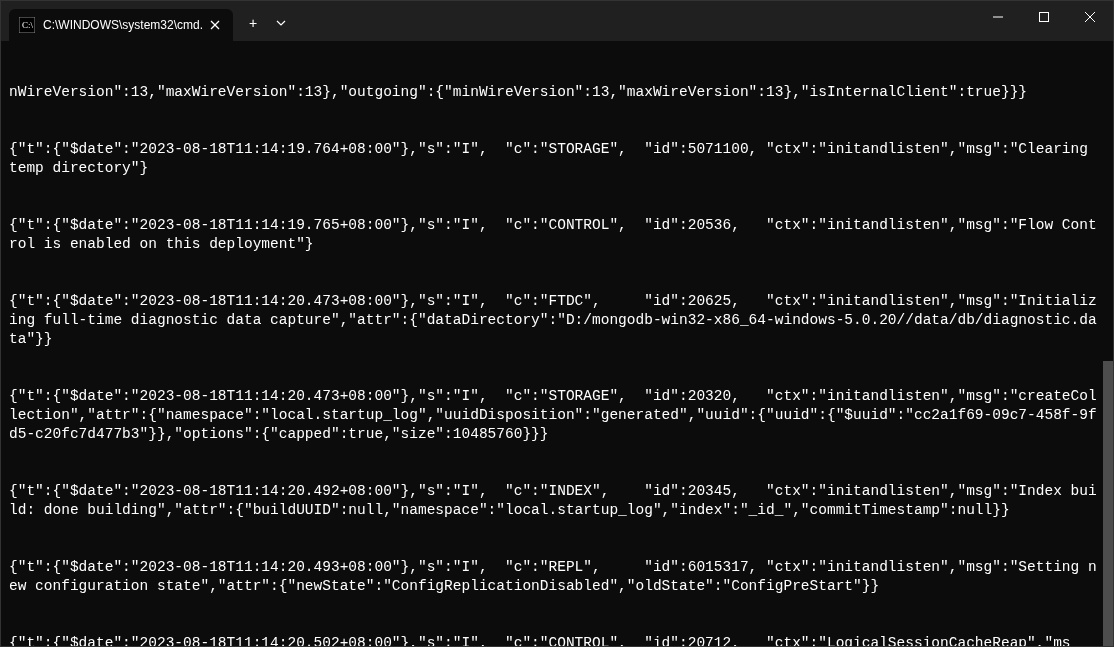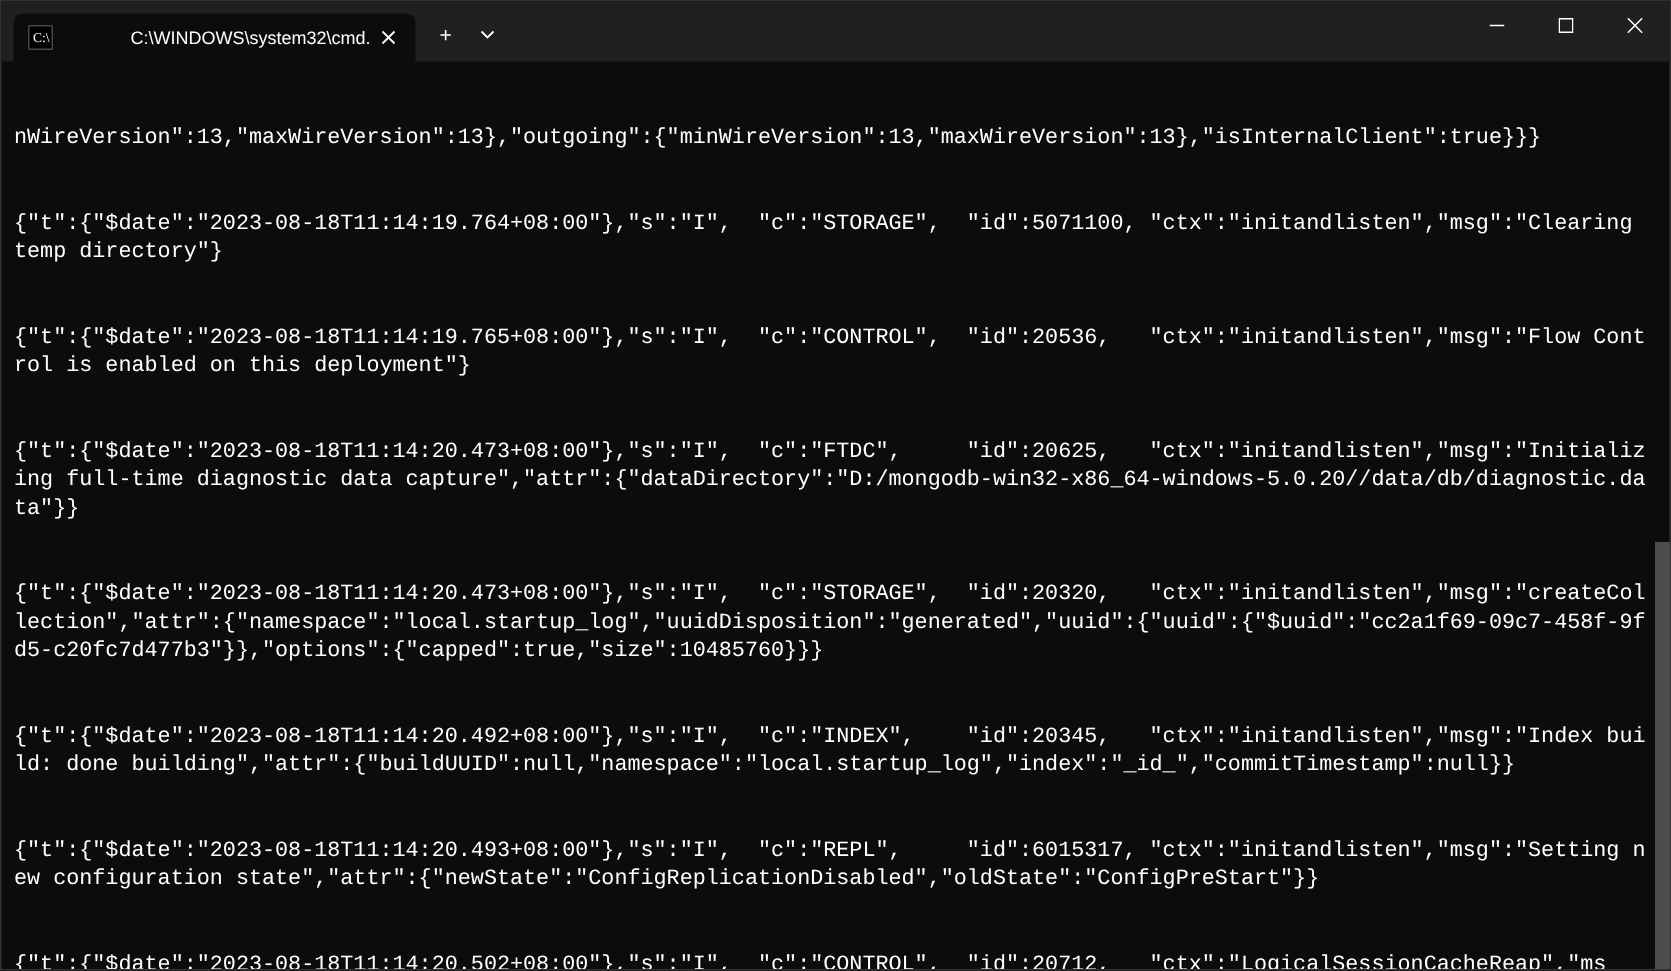--- a/index.html
+++ b/index.html
@@ -43,21 +43,20 @@
       display: inline-flex;
       align-items: center;
       justify-content: center;
     }
     .tab-title {
       flex: 1;
       white-space: nowrap;
       overflow: hidden;
       text-overflow: ellipsis;
       color: #ffffff;
-      margin-left: 44px;
     }
     .tab-close {
       width: 16px;
       height: 16px;
       display: flex;
       align-items: center;
       justify-content: center;
       font-size: 10px;
       color: #ffffff;
       cursor: pointer;

